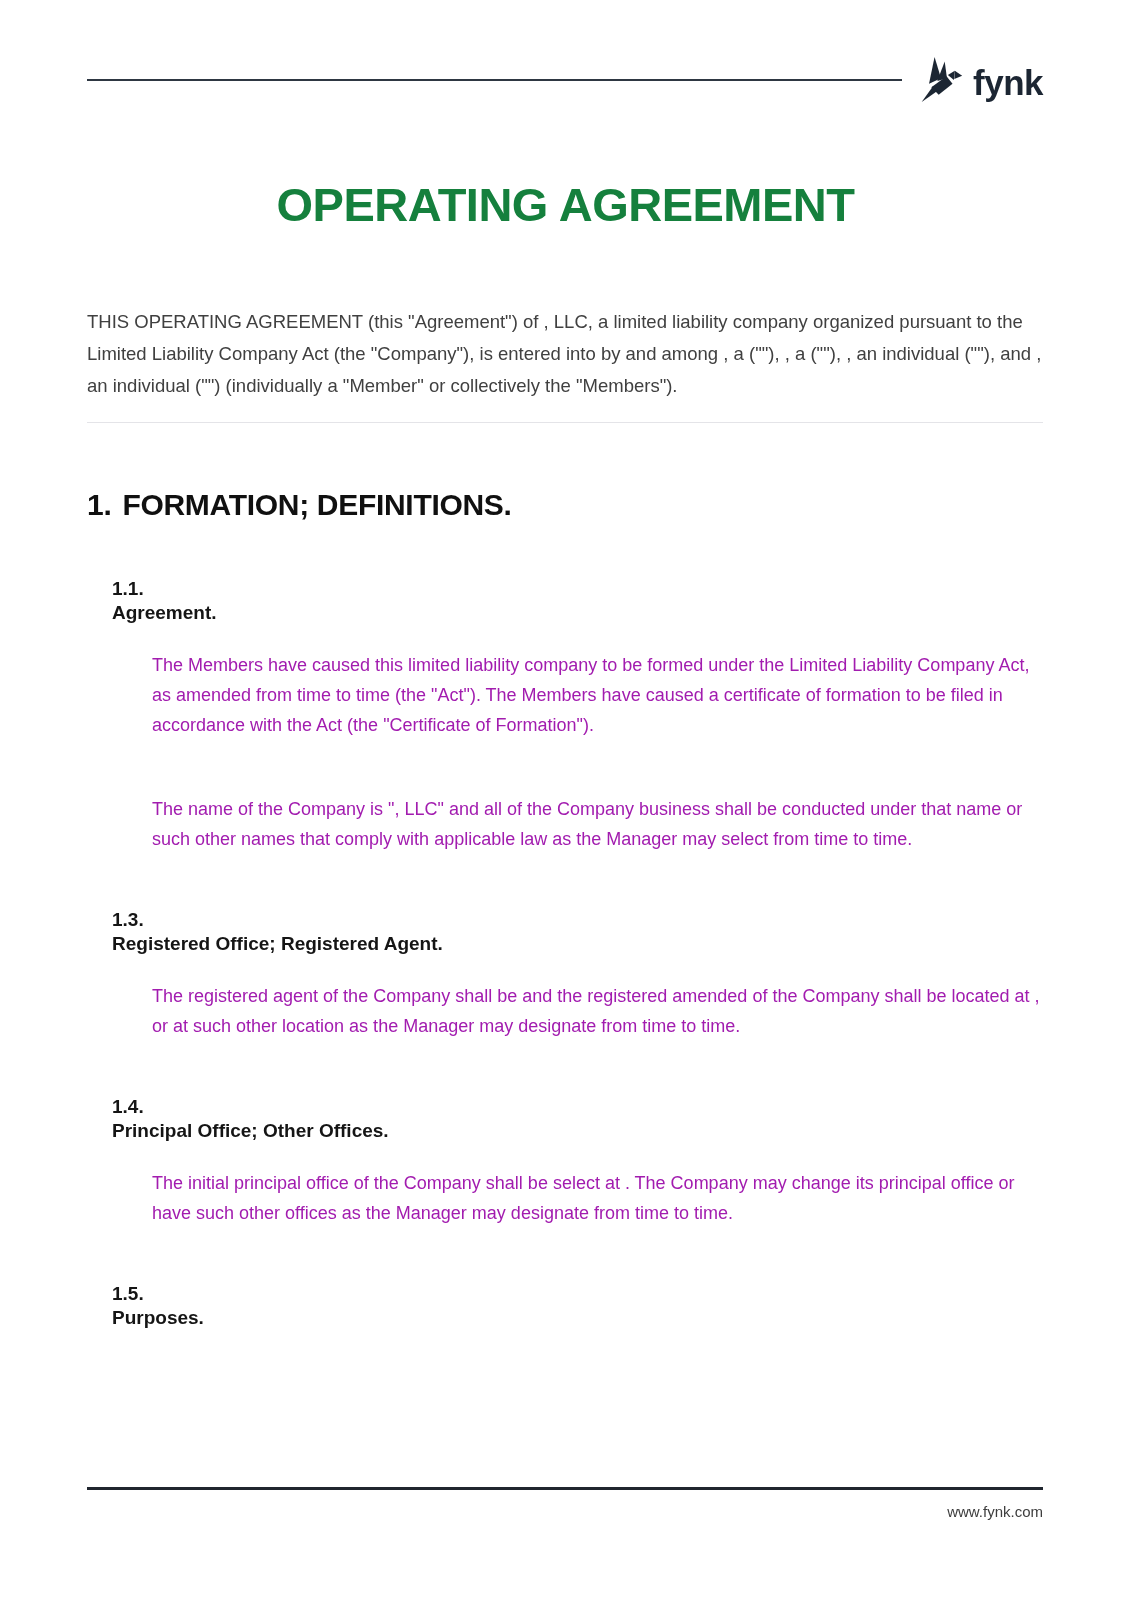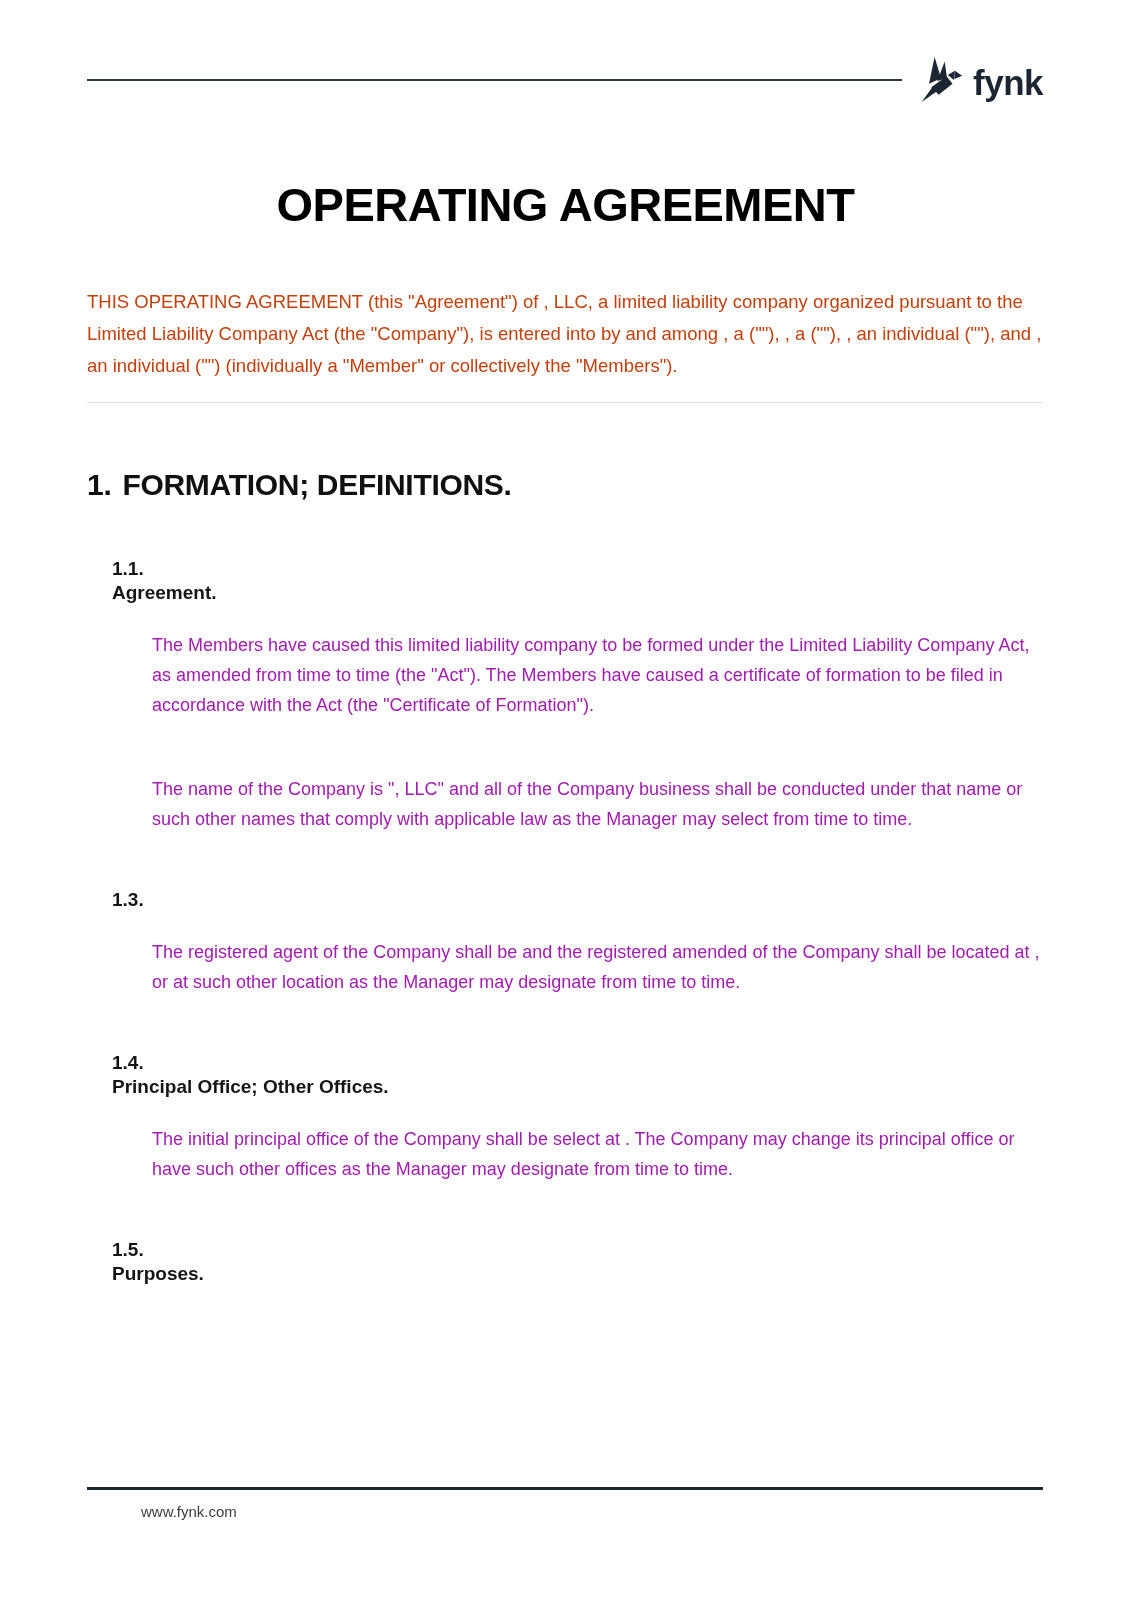--- a/index.html
+++ b/index.html
@@ -46,31 +46,31 @@
   }
 
   
   .doc-title {
     margin-top: 68px;
     text-align: center;
     font-size: 47px;
     line-height: 54px;
     font-weight: 700;
     letter-spacing: -0.5px;
-    color: #000000;
+    color: #15803d;
   }
 
   
   .content { padding: 0 88px 0 87px; }
 
   .intro {
-    margin-top: 54px;
+    margin-top: 74px;
     font-size: 18.5px;
     line-height: 32px;
-    color: #c2410c;
+    color: #404040;
     max-width: 956px;
   }
 
   .divider {
     border: none;
     height: 1px;
     background: #e4e4e8;
     margin-top: 20px;
   }
 
@@ -106,20 +106,21 @@
   .sub-body:empty { display: none; }
 
   
   .footer {
     position: absolute;
     left: 87px;
     right: 88px;
     top: 1487px;
     border-top: 3px solid #20262e;
     padding: 9px 0 0 54px;
+    text-align: right;
   }
   .footer-line {
     font-size: 15px;
     line-height: 26px;
     color: #3d3d3d;
   }
 </style>
 </head>
 <body>
 
@@ -165,20 +166,21 @@
       <p class="sub-body">The Members have caused this limited liability company to be formed under the Limited Liability Company Act, as amended from time to time (the "Act"). The Members have caused a certificate of formation to be filed in accordance with the Act (the "Certificate of Formation").</p>
     </section>
 
     <section class="subsection">
       <p class="sub-body">The name of the Company is ", LLC" and all of the Company business shall be conducted under that name or such other names that comply with applicable law as the Manager may select from time to time.</p>
     </section>
 
     <section class="subsection">
       <h3 class="sub-heading">
         <span class="num">1.3.</span>
+        <span>Registered Office; Registered Agent.</span>
       </h3>
       <p class="sub-body">The registered agent of the Company shall be and the registered amended of the Company shall be located at , or at such other location as the Manager may designate from time to time.</p>
     </section>
 
     <section class="subsection">
       <h3 class="sub-heading">
         <span class="num">1.4.</span>
         <span>Principal Office; Other Offices.</span>
       </h3>
       <p class="sub-body">The initial principal office of the Company shall be select at . The Company may change its principal office or have such other offices as the Manager may designate from time to time.</p>

